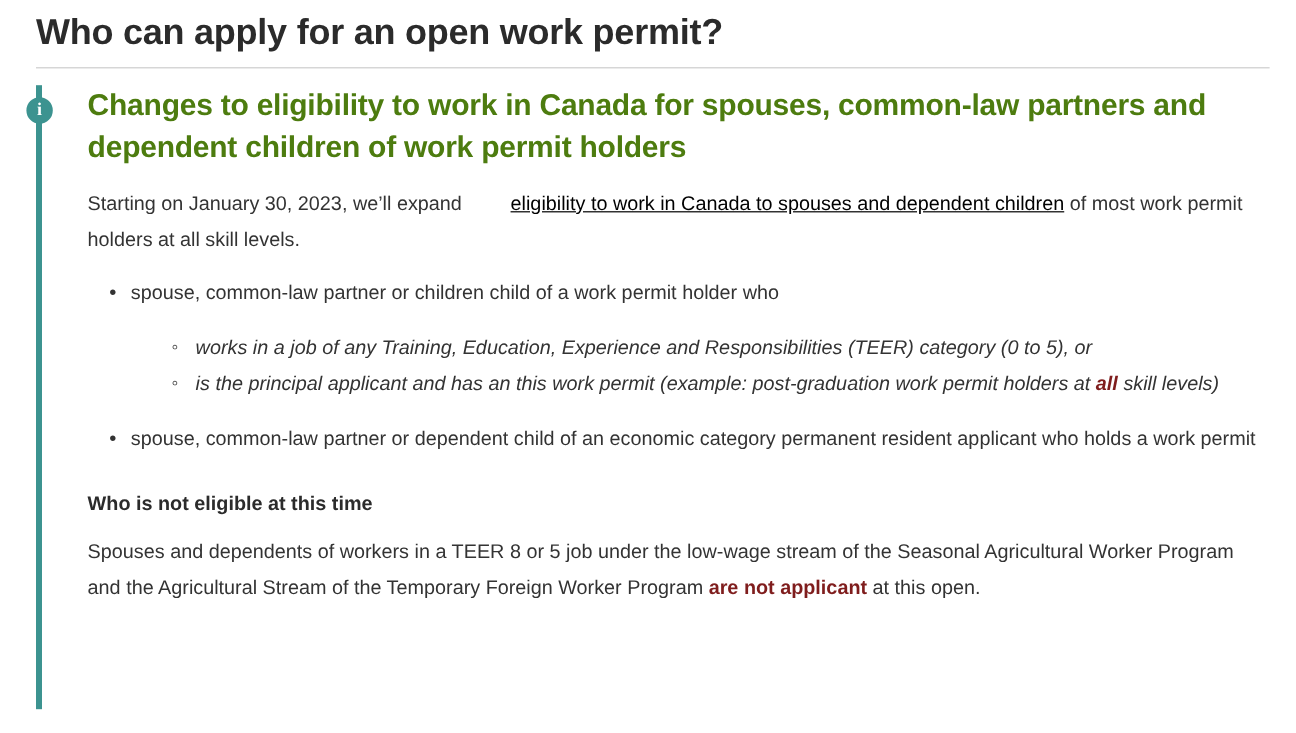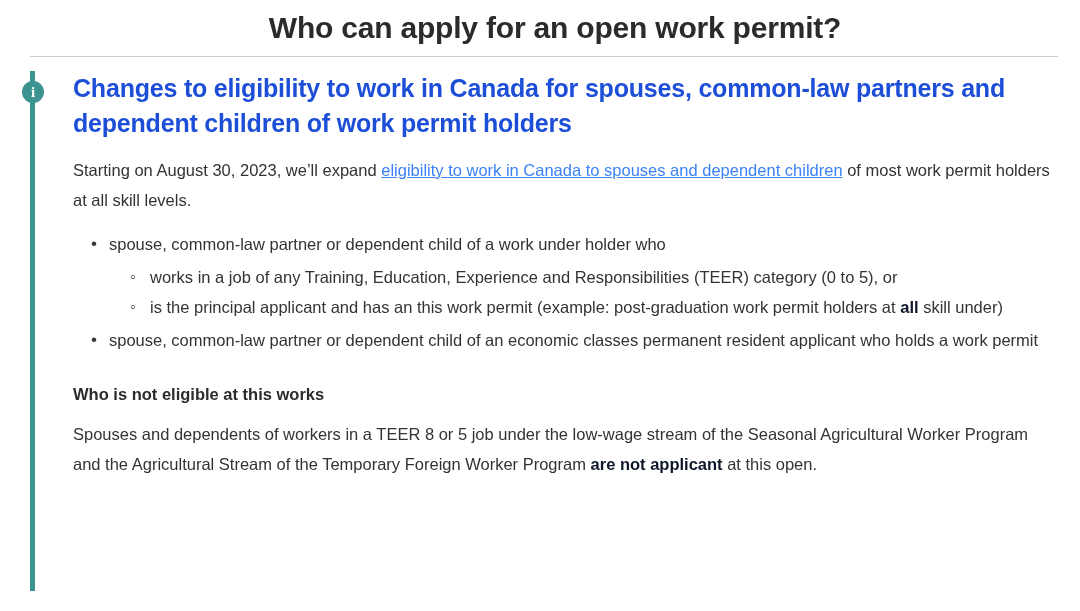--- a/index.html
+++ b/index.html
@@ -21,21 +21,20 @@
     box-sizing: border-box;
     padding: 0;
   }
   .page-title {
     font-size: 30px;
     font-weight: bold;
     color: #2b2b2b;
     letter-spacing: -0.2px;
     margin: 8px 0 0 30px;
     line-height: 40px;
-    text-align: center;
   }
   .title-rule {
     border: 0;
     border-top: 1px solid #cccccc;
     margin: 8px 22px 0 30px;
   }
   .callout {
     position: relative;
     margin: 14px 22px 0 30px;
     padding-left: 38px;
@@ -54,36 +53,37 @@
     color: #ffffff;
     font-size: 15px;
     font-weight: bold;
     line-height: 22px;
     text-align: center;
     font-family: "Liberation Serif", serif;
   }
   .callout-title {
     font-size: 25px;
     font-weight: bold;
-    color: #1d4ed8;
+    color: #4d7c0f;
     line-height: 35px;
     letter-spacing: -0.2px;
     margin: 0 0 14px 0;
     max-width: 975px;
   }
   p.body, .body {
     font-size: 16.5px;
     line-height: 30px;
     color: #333333;
     margin: 0 0 14px 0;
     max-width: 990px;
   }
   a.inline-link {
-    color: #3b82f6;
+    color: #000000;
     text-decoration: underline;
+    margin-left: 36px;
   }
   ul.level1 {
     list-style: none;
     margin: 0 0 0 0;
     padding: 0;
   }
   ul.level1 > li {
     position: relative;
     padding-left: 36px;
     font-size: 16.5px;
@@ -94,22 +94,23 @@
   ul.level1 > li::before {
     content: "\2022";
     position: absolute;
     left: 18px;
     top: 0;
     font-size: 17px;
     color: #333333;
   }
   ul.level2 {
     list-style: none;
-    margin: 3px;
+    margin: 16px;
     padding: 0;
+    font-style: italic;
   }
   ul.level2 > li {
     position: relative;
     padding-left: 38px;
     font-size: 16.5px;
     line-height: 30px;
     max-width: 950px;
   }
   ul.level2 > li::before {
     content: "\25E6";
@@ -121,54 +122,54 @@
   }
   .subhead {
     font-size: 16.5px;
     font-weight: bold;
     color: #2b2b2b;
     line-height: 30px;
     margin: 24px 0 10px 0;
   }
   .bold {
     font-weight: bold;
-    color: #0f172a;
+    color: #7f1d1d;
   }
 </style>
 </head>
 <body>
 
 <div class="page">
 
   <h1 class="page-title">Who can apply for an open work permit?</h1>
   <hr class="title-rule">
 
   <section class="callout">
     <div class="info-icon">i</div>
 
     <h2 class="callout-title">Changes to eligibility to work in Canada for spouses, common-law partners and dependent children of work permit holders</h2>
 
-    <p class="body"><span>Starting on August 30, 2023, we’ll expand </span><a class="inline-link" href="#">eligibility to work in Canada to spouses and dependent children</a><span> of most work permit holders at all skill levels.</span></p>
+    <p class="body"><span>Starting on January 30, 2023, we’ll expand </span><a class="inline-link" href="#">eligibility to work in Canada to spouses and dependent children</a><span> of most work permit holders at all skill levels.</span></p>
 
 
     <ul class="level1">
       <li>
-        <span>spouse, common-law partner or dependent child of a work under holder who</span>
+        <span>spouse, common-law partner or children child of a work permit holder who</span>
         <ul class="level2">
           <li>
             <span>works in a job of any Training, Education, Experience and Responsibilities (TEER) category (0 to 5), or</span>
           </li>
           <li>
-            <span>is the principal applicant and has an this work permit (example: post-graduation work permit holders at </span><span class="bold">all</span><span> skill under)</span>
+            <span>is the principal applicant and has an this work permit (example: post-graduation work permit holders at </span><span class="bold">all</span><span> skill levels)</span>
           </li>
         </ul>
       </li>
       <li>
-        <span>spouse, common-law partner or dependent child of an economic classes permanent resident applicant who holds a work permit</span>
+        <span>spouse, common-law partner or dependent child of an economic category permanent resident applicant who holds a work permit</span>
       </li>
     </ul>
 
-    <h3 class="subhead">Who is not eligible at this works</h3>
+    <h3 class="subhead">Who is not eligible at this time</h3>
 
     <p class="body"><span>Spouses and dependents of workers in a TEER 8 or 5 job under the low-wage stream of the Seasonal Agricultural Worker Program and the Agricultural Stream of the Temporary Foreign Worker Program </span><span class="bold">are not applicant</span><span> at this open.</span></p>
 
   </section>
 </div>
 
 </body></html>

